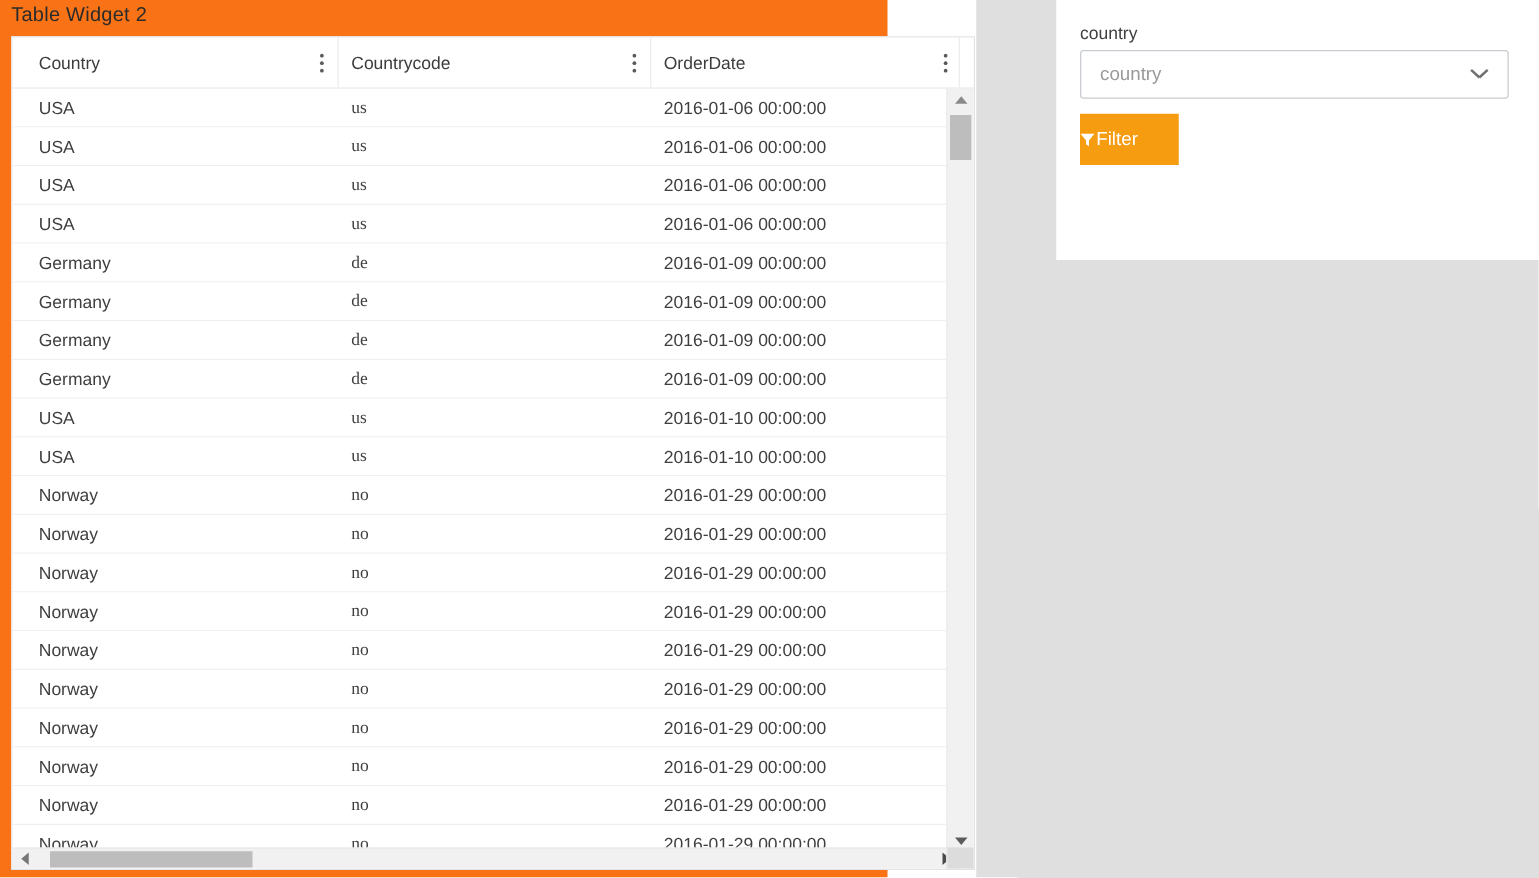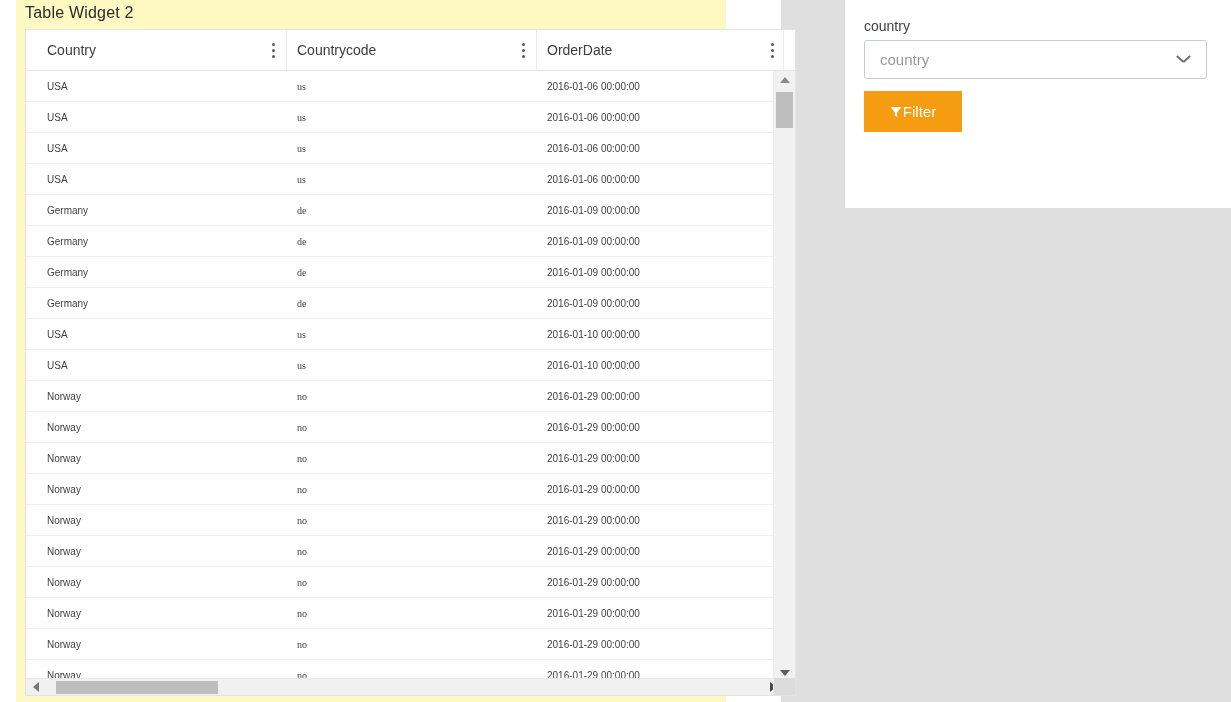--- a/index.html
+++ b/index.html
@@ -27,25 +27,25 @@
     left: 781px;
     top: 0;
     width: 450px;
     height: 702px;
     background: #dfdfdf;
   }
 
   
   .widget {
     position: absolute;
-    left: 16px;
+    left: 0;
     top: 0;
     width: 710px;
     height: 702px;
-    background: #fef9c3;
+    background: #f97316;
   }
 
   .widget-title {
     position: absolute;
     left: 9px;
     top: 3px;
     font-size: 16px;
     color: #2b2b2b;
     line-height: 20px;
     letter-spacing: .2px;
@@ -125,21 +125,21 @@
     position: relative;
     height: 31px;
     border-bottom: 1px solid #efefef;
     background: #ffffff;
   }
   .cell {
     position: absolute;
     top: 0;
     height: 31px;
     line-height: 31px;
-    font-size: 10px;
+    font-size: 14px;
     color: #3f3f3f;
     white-space: nowrap;
     overflow: hidden;
   }
   .c-country  { left: 21px; width: 230px; }
   .c-code     { left: 271px; width: 230px; font-family: Liberation Serif, serif; }
   .c-date     { left: 521px; width: 230px; }
 
   
   .vscroll {
@@ -302,31 +302,30 @@
     height: 1.6px;
     background: #6f6f6f;
   }
   .chev::before { left: 0;  transform: rotate(42deg);  transform-origin: left center; }
   .chev::after  { right: 0; transform: rotate(-42deg); transform-origin: right center; }
 
   .filter-btn {
     position: absolute;
     left: 864px;
     top: 91px;
-    width: 98px;
+    width: 79px;
     height: 41px;
     background: #f59c11;
     border: none;
     border-radius: 0;
     color: #ffffff;
     font-size: 15px;
     font-family: "Liberation Sans", sans-serif;
     display: flex;
     align-items: center;
-    justify-content: center;
     cursor: pointer;
     padding: 0;
   }
   .funnel {
     width: 12px;
     height: 12px;
     margin-right: 1px;
     flex: 0 0 auto;
   }
   .btn-text { line-height: 1; }

